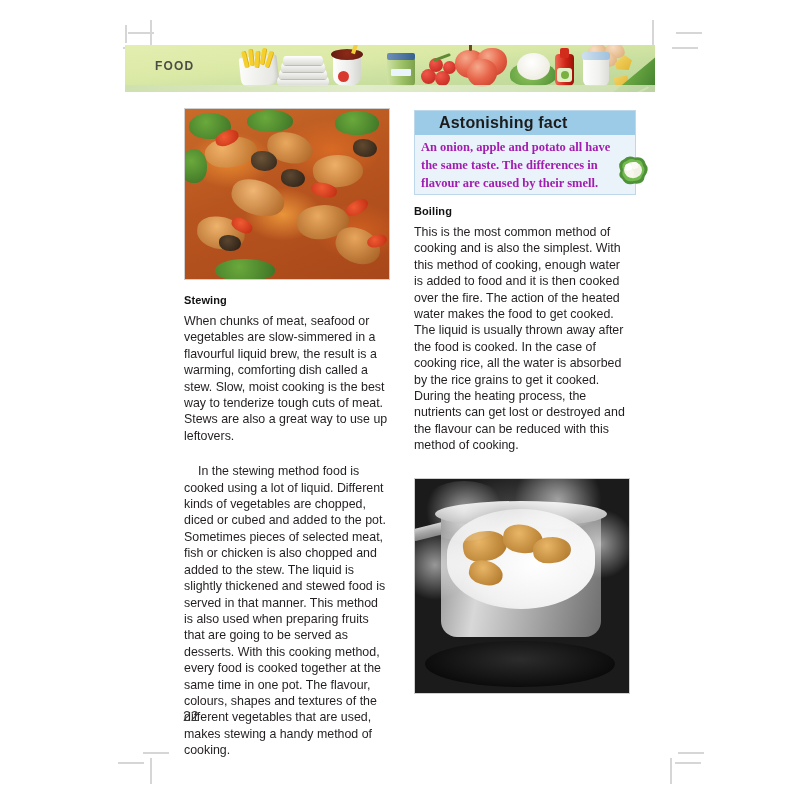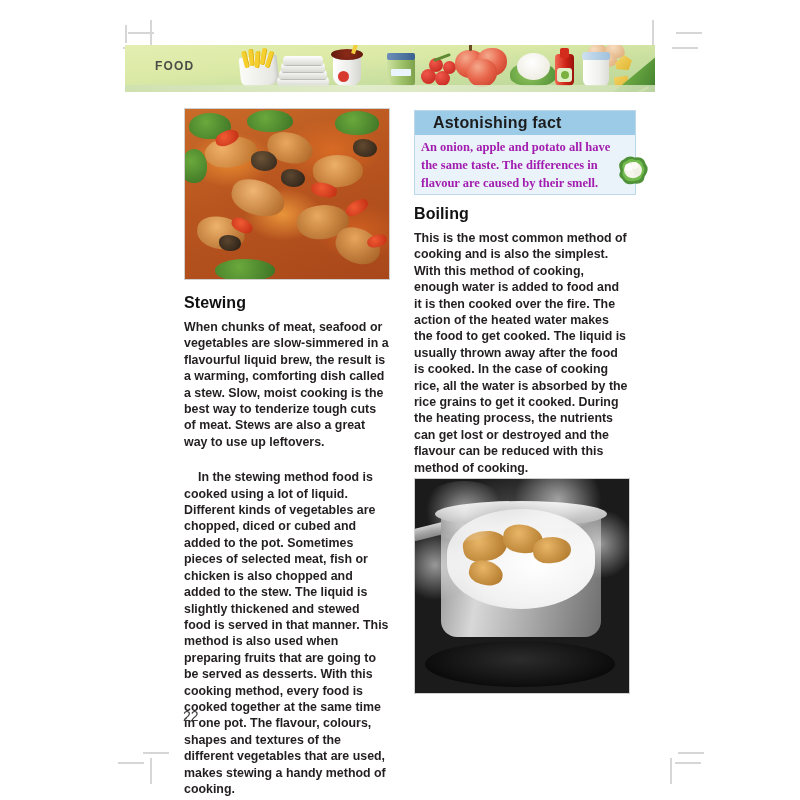--- a/index.html
+++ b/index.html
@@ -116,29 +116,29 @@
     background:radial-gradient(circle,rgba(255,255,255,.55),rgba(255,255,255,0) 70%);}
   .burner{position:absolute;left:10px;bottom:6px;width:190px;height:46px;border-radius:50%;
     background:radial-gradient(ellipse at 50% 40%,#2c2c2c,#0a0a0a 75%);}
   .handle{position:absolute;left:-6px;top:46px;width:44px;height:12px;border-radius:6px;
     background:linear-gradient(180deg,#cfcfcf,#7b7b7b);transform:rotate(-14deg);}
 
   
   .factbox{position:absolute;left:414px;top:110px;width:220px;height:83px;
     background:#eaf3fa;border:1px solid #bcd8ea;}
   .fact-head{height:24px;background:#9ccbe8;display:flex;align-items:center;}
-  .fact-title{font-size:16px;font-weight:700;color:#1c1c1c;padding-left:18px;
+  .fact-title{font-size:16px;font-weight:700;color:#1c1c1c;padding-left:24px;
     font-family:"Liberation Sans", sans-serif;letter-spacing:.2px;}
   .fact-body{font-family:"Liberation Serif", serif;font-size:12.5px;font-weight:700;
     color:#a21caf;line-height:18px;padding:3px 8px 0 6px;}
   .fact-cauli{position:absolute;left:200px;top:42px;width:36px;height:36px;}
 
   
-  h2.sec{font-size:16px;font-weight:700;color:#111;margin:0 0 7px 0;letter-spacing:.1px;}
-  p.body{font-size:12.4px;line-height:16.4px;color:#231f20;margin:0;text-align:left;font-weight:bold;}
+  h2.sec{font-size:11px;font-weight:700;color:#111;margin:0 0 7px 0;letter-spacing:.1px;}
+  p.body{font-size:12.4px;line-height:16.4px;color:#231f20;margin:0;text-align:left;}
   p.body + p.body{margin-top:19px;text-indent:14px;}
   .col-left{position:absolute;left:184px;top:294px;width:205px;}
   .col-right{position:absolute;left:414px;top:205px;width:216px;}
   .pageno{position:absolute;left:183px;top:708px;font-size:14px;color:#3a3a3a;}
 </style>
 </head>
 <body>
 
 <div class="page">
 

